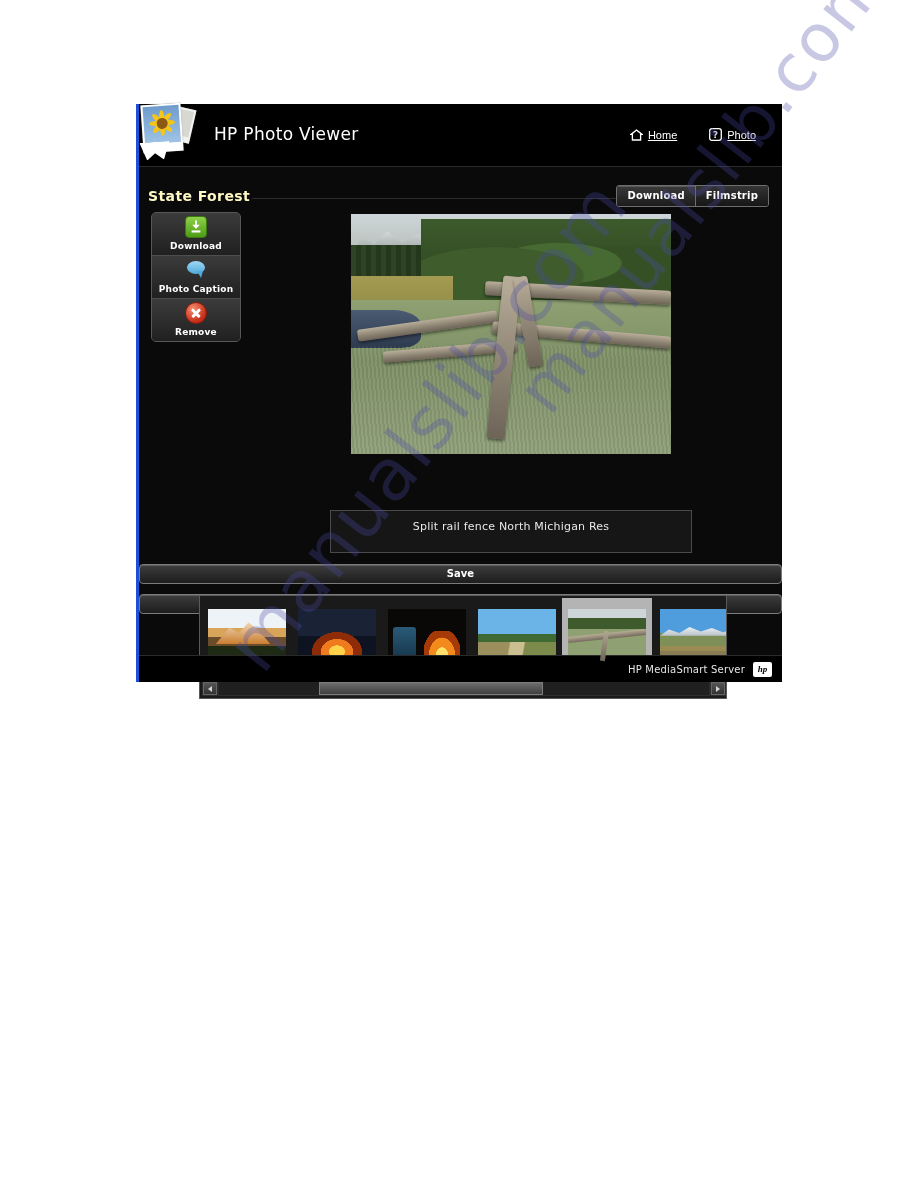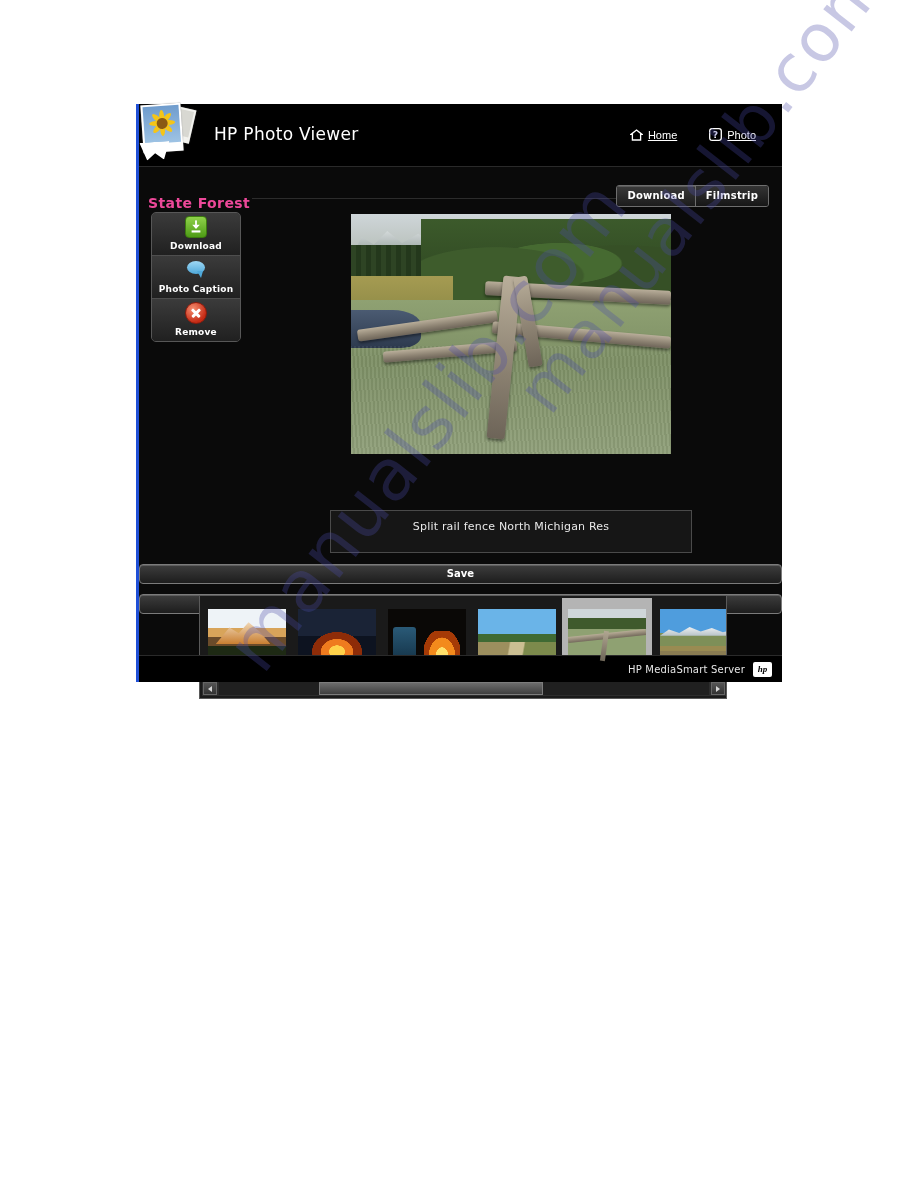--- a/index.html
+++ b/index.html
@@ -180,22 +180,22 @@
   }
 
   #title-row {
     position: absolute;
     left: 9px; top: 20px;
     width: 625px;
     height: 22px;
   }
   #album-title {
     position: absolute;
-    left: 0; top: 8px;
-    color: #ec4899;
+    left: 0; top: 1px;
+    color: #fef9c3;
     font-size: 14px;
     font-weight: bold;
     letter-spacing: 0.4px;
     font-family: "DejaVu Sans", sans-serif;
   }
   #title-rule {
     position: absolute;
     left: 104px; top: 11px;
     width: 394px;
     height: 1px;

